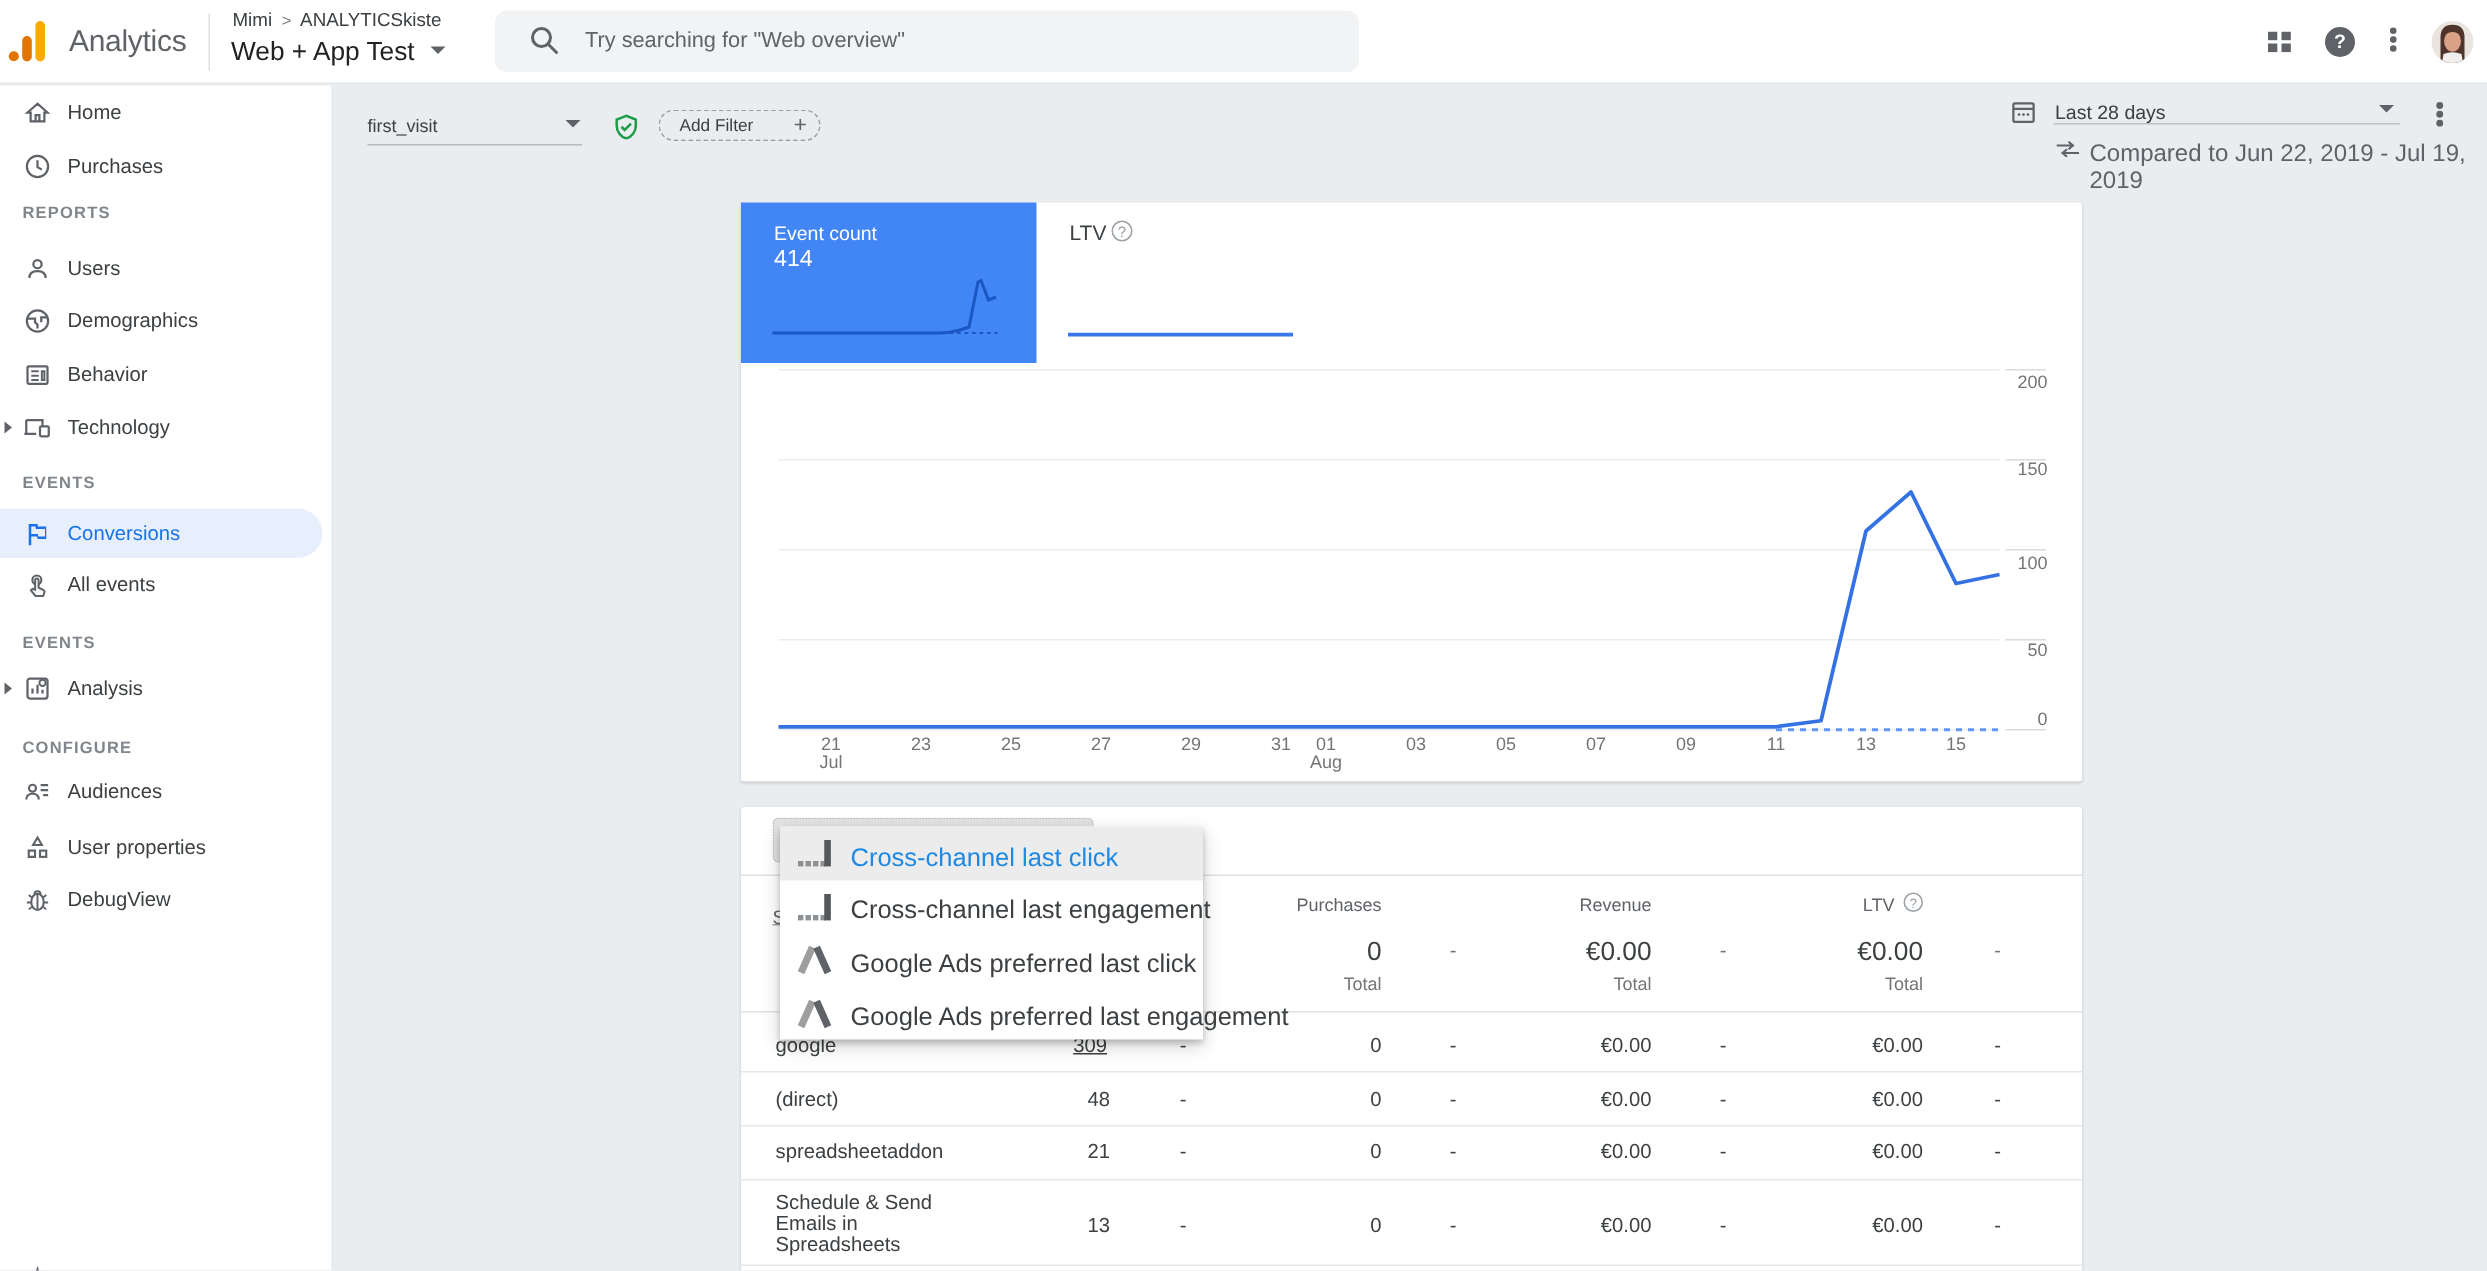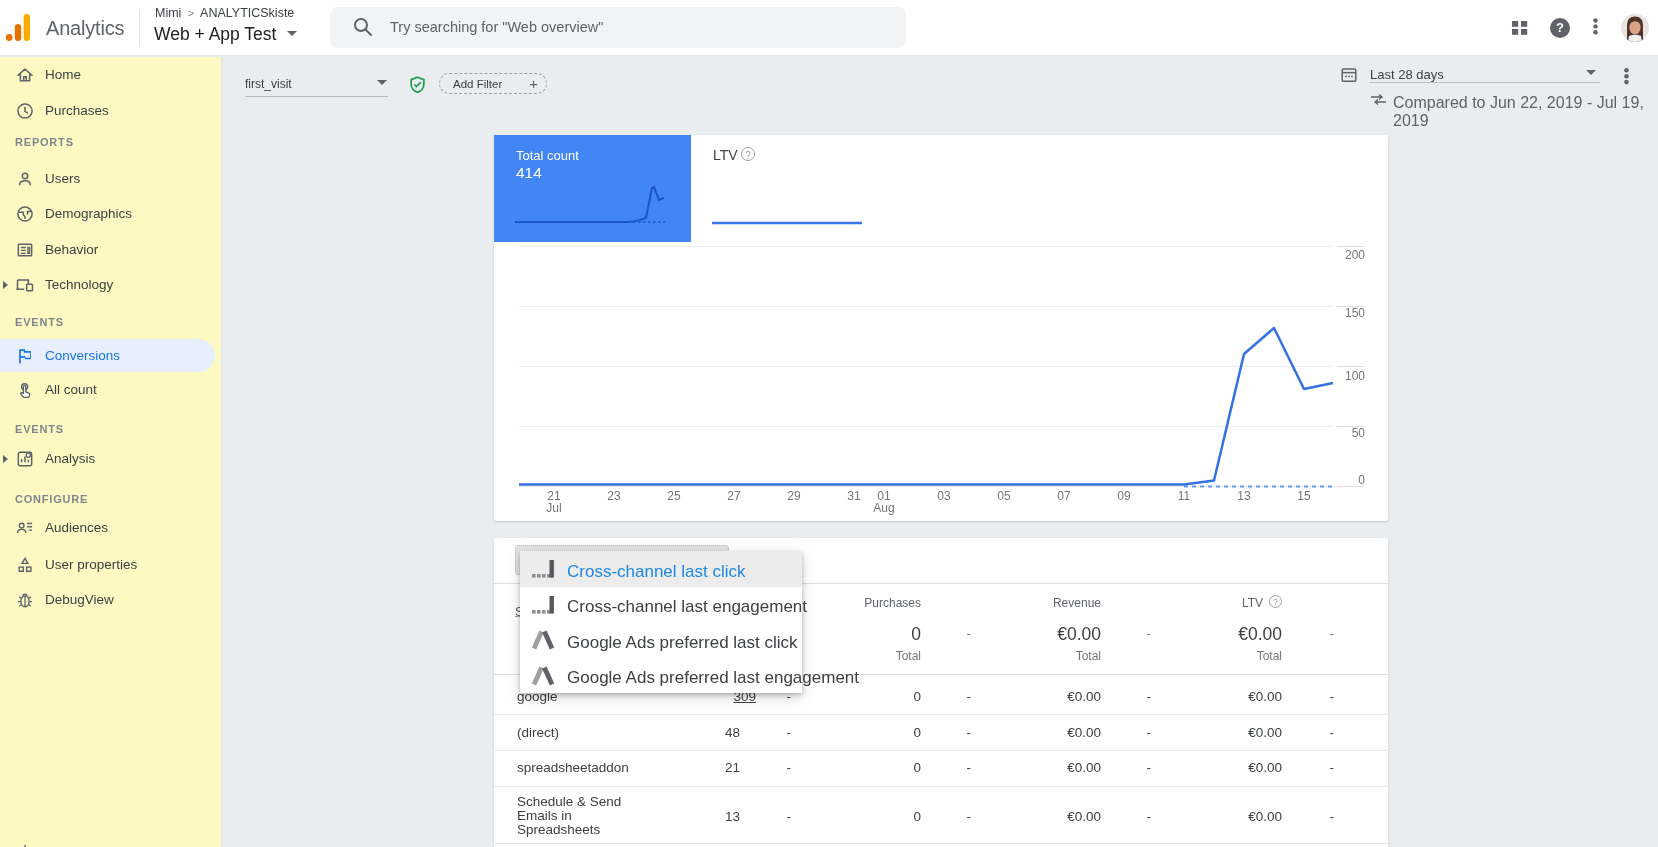--- a/index.html
+++ b/index.html
@@ -9,21 +9,21 @@
   
   #header { position:absolute; left:0; top:0; width:1658px; height:56px; background:#fff; border-bottom:1px solid #e4e6e8; z-index:30; }
   #logo-txt { position:absolute; left:46px; top:17px; font-size:20px; color:#5f6368; letter-spacing:-0.2px; }
   #hdr-div { position:absolute; left:139px; top:9px; width:1px; height:38px; background:#e0e0e0; }
   #crumb1 { position:absolute; left:155px; top:6px; font-size:12.5px; color:#3c4043; }
   #crumb1 .bsep { color:#80868b; padding:0 3px; font-size:11px; }
   #crumb2 { position:absolute; left:154px; top:24px; font-size:17.5px; color:#202124; }
   #search { position:absolute; left:330px; top:7px; width:576px; height:41px; background:#f1f3f4; border-radius:8px; }
   #search .ph { position:absolute; left:60px; top:12px; font-size:14.5px; color:#5f6368; }
   
-  #sidebar { position:absolute; left:0; top:57px; width:222px; height:790px; background:#fef9c3; border-right:1px solid #e3e6e8; z-index:20; }
+  #sidebar { position:absolute; left:0; top:57px; width:222px; height:790px; background:#ffffff; border-right:1px solid #e3e6e8; z-index:20; }
   .nav-item { position:absolute; left:0; width:222px; height:34px; }
   .nav-item .ic { position:absolute; left:15px; top:7px; width:20px; height:20px; }
   .nav-item .lb { position:absolute; left:45px; top:8.5px; font-size:13.5px; color:#3c4043; }
   .nav-sec { position:absolute; left:15px; font-size:11px; font-weight:bold; color:#80868b; letter-spacing:.8px; }
   .tri { position:absolute; left:3px; width:0; height:0; border-top:4px solid transparent; border-bottom:4px solid transparent; border-left:5px solid #5f6368; }
   #conv-pill { position:absolute; left:0; top:282px; width:215px; height:33px; background:#e7effd; border-radius:0 17px 17px 0; }
   .card { position:absolute; background:#fff; border-radius:2px; box-shadow:0 1px 2px rgba(60,64,67,.22); }
   
   #fv { position:absolute; left:245px; top:77px; font-size:12px; color:#3c4043; z-index:5;}
   #fv-line { position:absolute; left:245px; top:96px; width:143px; height:1px; background:#b6babd; }
@@ -154,21 +154,21 @@
     <svg class="ic" viewBox="0 0 24 24">
         <path d="M12.36 6 L12 4 H5 v17 h2 v-7 h4.64 l.36 2 h7 V6 z M14 14 h-1.36 l-.36 -2 H7 V6 h3.36 l.36 2 H18 v6 z" fill="#1a73e8"></path>
       </svg>
     <div class="lb" style="color:#1a73e8">Conversions</div>
   </div>
   <div class="nav-item" style="top:316px">
     <svg class="ic" viewBox="0 0 24 24">
         <circle cx="11.5" cy="8" r="3.6" fill="none" stroke="#5f6368" stroke-width="1.7"></circle>
         <path d="M10.1 11 V8.2 a1.4 1.4 0 0 1 2.8 0 V14.2 l3.7 1.65 a1.7 1.7 0 0 1 .9 2.05 l-.95 2.9 H10.4 L6.7 16.3 l1.55-1.35 1.85 1.05 z" fill="#f8f9fa" stroke="#5f6368" stroke-width="1.6" stroke-linejoin="round"></path>
       </svg>
-    <div class="lb">All count</div>
+    <div class="lb">All events</div>
   </div>
   <div class="nav-sec" style="top:366px">EVENTS</div>
   <div class="tri" style="top:398px"></div>
   <div class="nav-item" style="top:385px">
     <svg class="ic" viewBox="0 0 24 24">
         <rect x="4" y="4" width="16" height="16" rx="2" fill="none" stroke="#5f6368" stroke-width="1.8"></rect>
         <path d="M8 16v-4 M12 16v-7 M16 16v-3" stroke="#5f6368" stroke-width="1.8"></path>
         <circle cx="16" cy="7.5" r="2.5" fill="#f8f9fa" stroke="#5f6368" stroke-width="1.6"></circle>
       </svg>
     <div class="lb">Analysis</div>
@@ -230,21 +230,21 @@
     <circle cx="2.5" cy="8.2" r="2.3" fill="#5f6368"></circle>
     <circle cx="2.5" cy="14.1" r="2.3" fill="#5f6368"></circle>
 </svg>
 <svg class="abs" style="left:1371px;top:94px" width="15" height="11" viewBox="0 0 15 11">
   <path d="M0 3 h10 M8 0.5 l3 2.5 -3 2.5 M15 8 H5 M7 5.5 L4 8 l3 2.5" fill="none" stroke="#5f6368" stroke-width="1.4"></path>
 </svg>
 <div id="cmp-txt">Compared to Jun 22, 2019 - Jul 19, 2019</div>
 
 <div class="card" id="card1">
   <div id="tab1">
-    <div class="t1">Total count</div>
+    <div class="t1">Event count</div>
     <div class="t2">414</div>
     <svg class="abs" style="left:0;top:0" width="197" height="107" viewBox="0 0 197 107">
       <polyline points="21,87 133,87 139,86.5 146,85 152,83 158,53 160,52 165,65 170,63" fill="none" stroke="#1b57c2" stroke-width="2"></polyline>
       <line x1="139" y1="87" x2="171" y2="87" stroke="#1b57c2" stroke-width="1.3" stroke-dasharray="2.5,2.5"></line>
     </svg>
   </div>
   <div id="ltv-t">LTV</div>
   <div class="abs" style="left:247px;top:12px;width:14px;height:14px;border:1.2px solid #9aa0a6;border-radius:50%;color:#9aa0a6;font-size:10px;text-align:center;line-height:15px;">?</div>
   <svg class="abs" style="left:0;top:0" width="894" height="386" viewBox="0 0 894 386">
 
@@ -312,21 +312,21 @@
   <div class="num" style="left:427px;top:88px;width:50px;color:#757575;">-</div>
   <div class="num" style="left:507px;top:86px;width:100px;font-size:17.5px;color:#3c4043;">€0.00</div>
   <div class="num" style="left:507px;top:111px;width:100px;font-size:12px;color:#757575;">Total</div>
   <div class="num" style="left:607px;top:88px;width:50px;color:#757575;">-</div>
   <div class="num" style="left:688px;top:86px;width:100px;font-size:17.5px;color:#3c4043;">€0.00</div>
   <div class="num" style="left:688px;top:111px;width:100px;font-size:12px;color:#757575;">Total</div>
   <div class="num" style="left:790px;top:88px;width:50px;color:#757575;">-</div>
   <div class="sep" style="top:136px;background:#e0e0e0"></div>
 
   <div class="num" style="left:23px;top:151px;width:200px;text-align:left;">google</div>
-  <div class="num" style="left:162px;top:151px;width:100px;text-decoration:underline;">309</div>
+  <div class="num" style="left:144px;top:151px;width:100px;text-decoration:underline;">309</div>
   <div class="num" style="left:247px;top:151px;width:50px;">-</div>
   <div class="num" style="left:327px;top:151px;width:100px;">0</div>
   <div class="num" style="left:427px;top:151px;width:50px;">-</div>
   <div class="num" style="left:507px;top:151px;width:100px;">€0.00</div>
   <div class="num" style="left:607px;top:151px;width:50px;">-</div>
   <div class="num" style="left:688px;top:151px;width:100px;">€0.00</div>
   <div class="num" style="left:790px;top:151px;width:50px;">-</div>
   <div class="sep" style="top:176px;"></div>
 
   <div class="num" style="left:23px;top:187px;width:200px;text-align:left;">(direct)</div>

